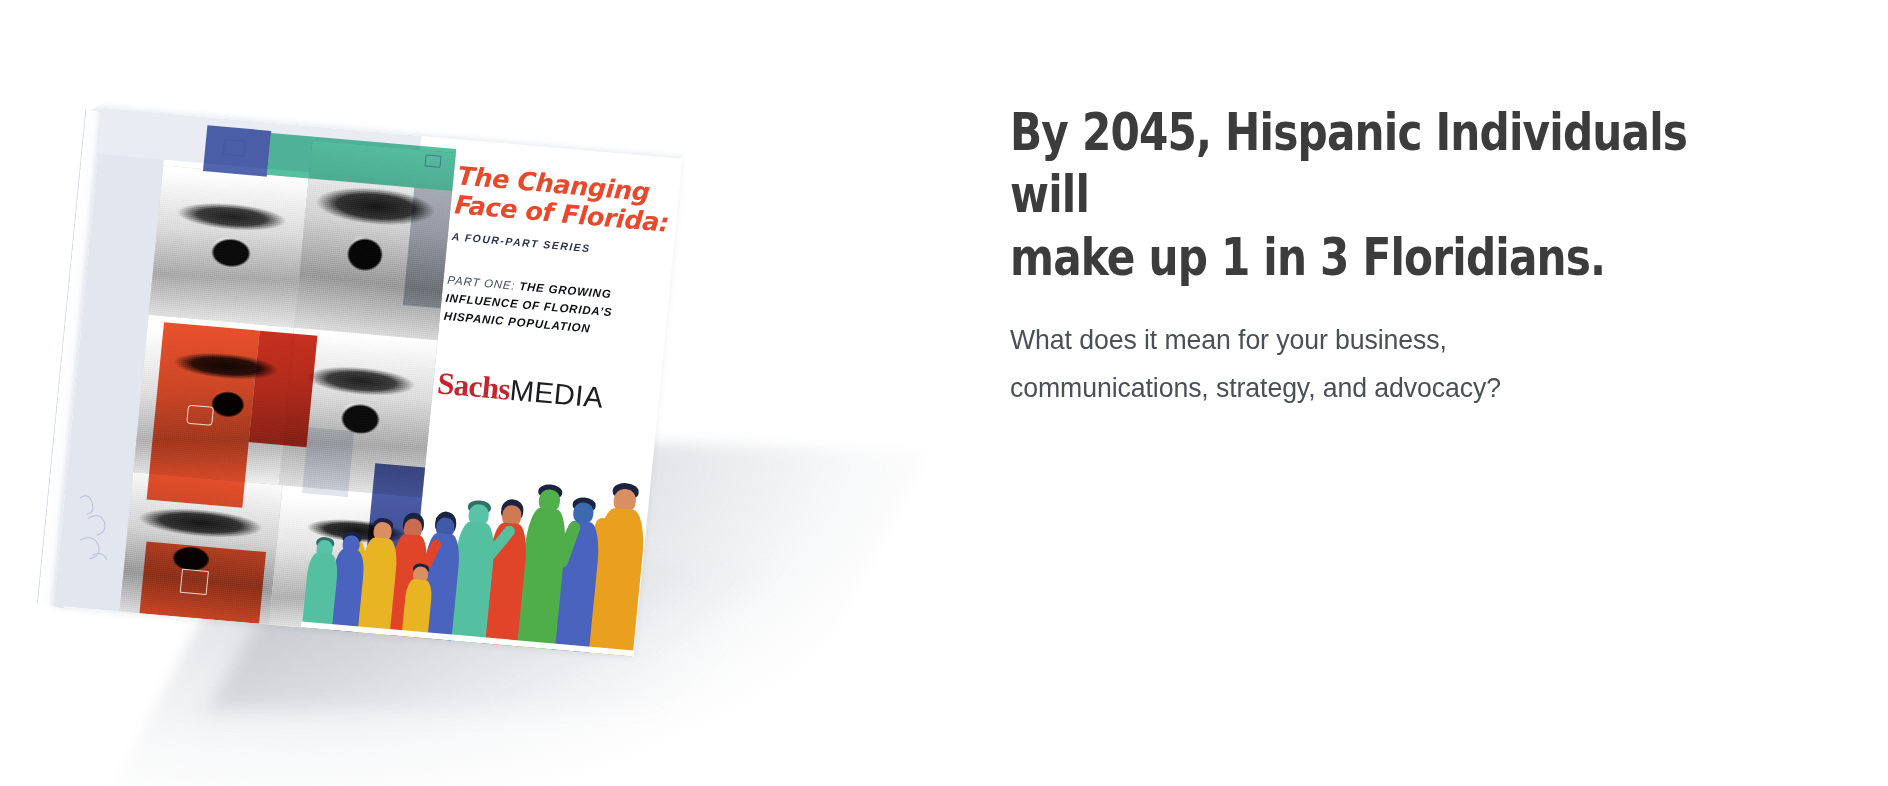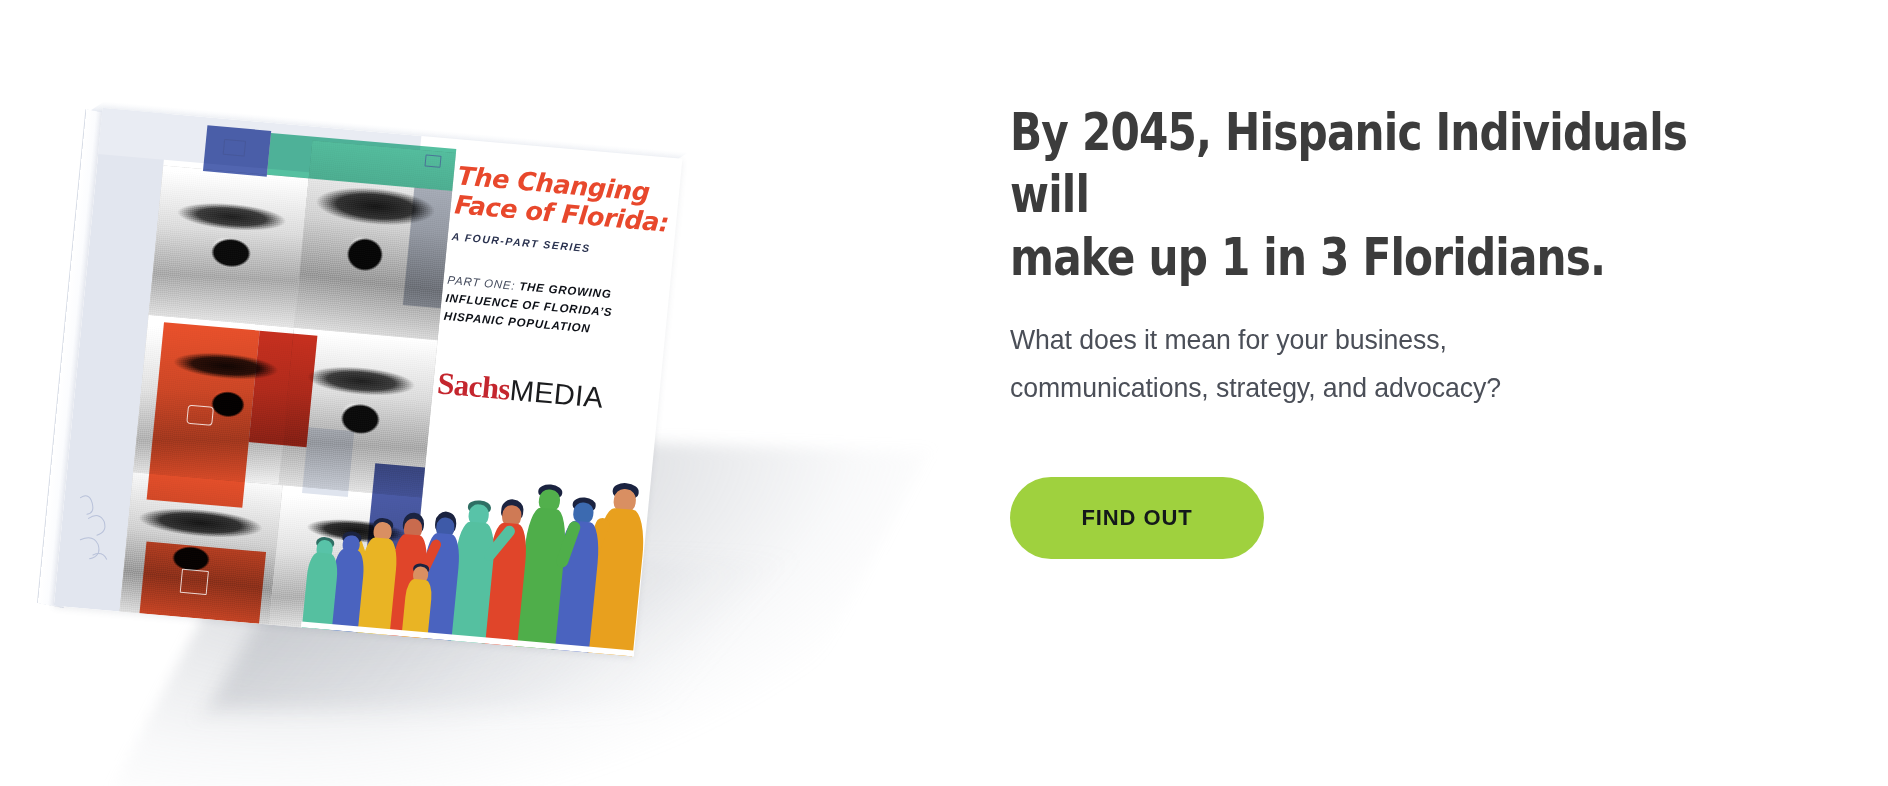--- a/index.html
+++ b/index.html
@@ -466,18 +466,15 @@
     <h1 id="headline">
       <span>By 2045, Hispanic Individuals will</span><br>
       <span>make up 1 in 3 Floridians.</span>
     </h1>
 
     <p id="subcopy">
       <span>What does it mean for your business,</span><br>
       <span>communications, strategy, and advocacy?</span>
     </p>
 
-    <button id="cta-button" type="button">
-      <span>FIND OUT</span>
-    </button>
   </div>
 
 </div>
 
 </body></html>

